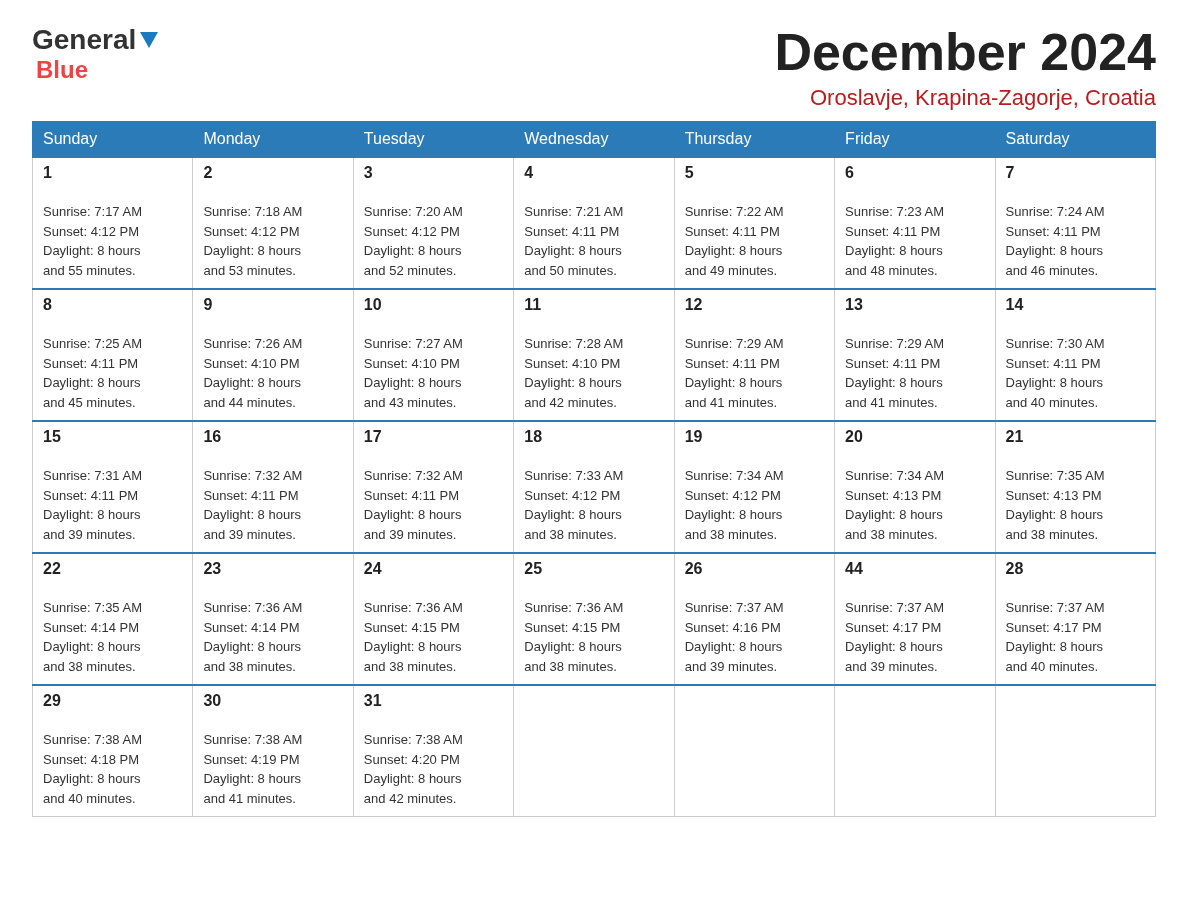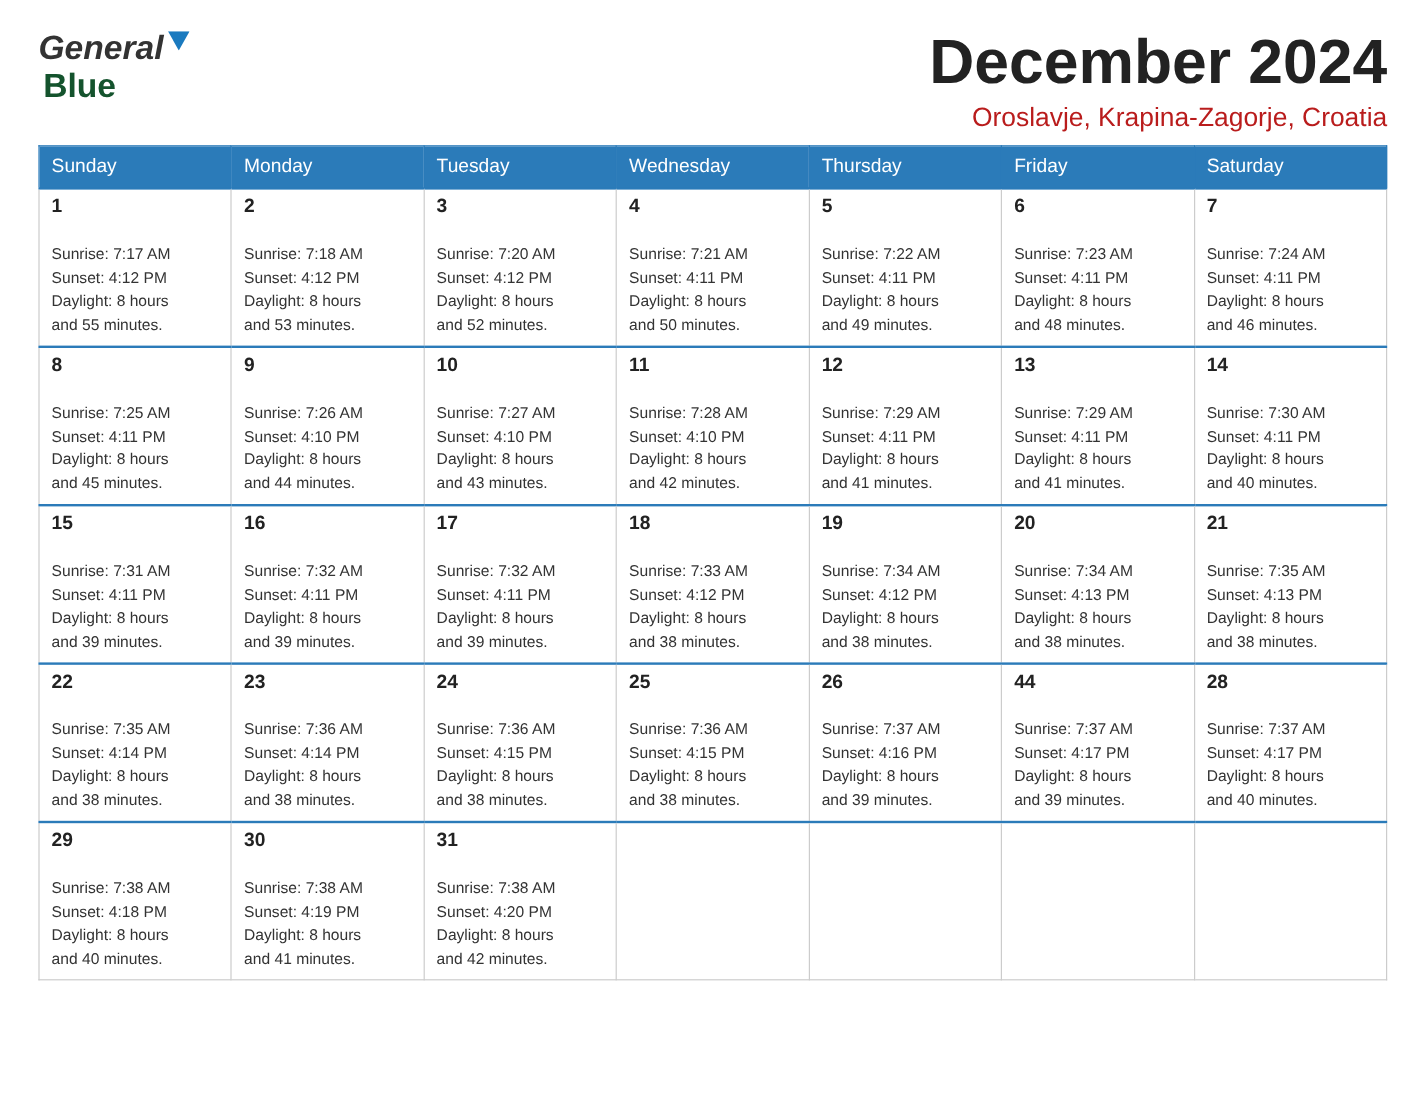--- a/index.html
+++ b/index.html
@@ -79,39 +79,38 @@
       border-top: 2px solid #2b7bb9;
     }
     .calendar-table tbody tr td {
       border-top: 2px solid #2b7bb9;
     }
     .empty-cell {
       background: #fff;
     }
     .logo-line1 {
       display: flex;
-      align-items: flex-start;
-      font-style: italic;
+      align-items: center;
     }
   </style>
 </head>
 <body>
 
 <div class="header-row">
   <div class="logo">
     <div class="logo-line1">
       <span style="font-size:28px;font-weight:bold;color:#333;">General</span>
       <span style="display:inline-block;margin-left:4px;position:relative;top:2px;">
         <svg width="18" height="16" viewBox="0 0 18 16">
             <polygon points="0,0 18,0 9,16" fill="#1a7abf"></polygon>
           </svg>
       </span>
     </div>
     <div>
-      <span style="font-size:28px;font-weight:bold;color:#14532d;margin-left:4px;">Blue</span>
+      <span style="font-size:24px;font-weight:bold;color:#ef4444;margin-left:4px;">Blue</span>
     </div>
   </div>
   <div class="title-block">
     <div class="month-title">December 2024</div>
     <div class="location-title">Oroslavje, Krapina-Zagorje, Croatia</div>
   </div>
 </div>
 
 <table class="calendar-table">
   <thead>

